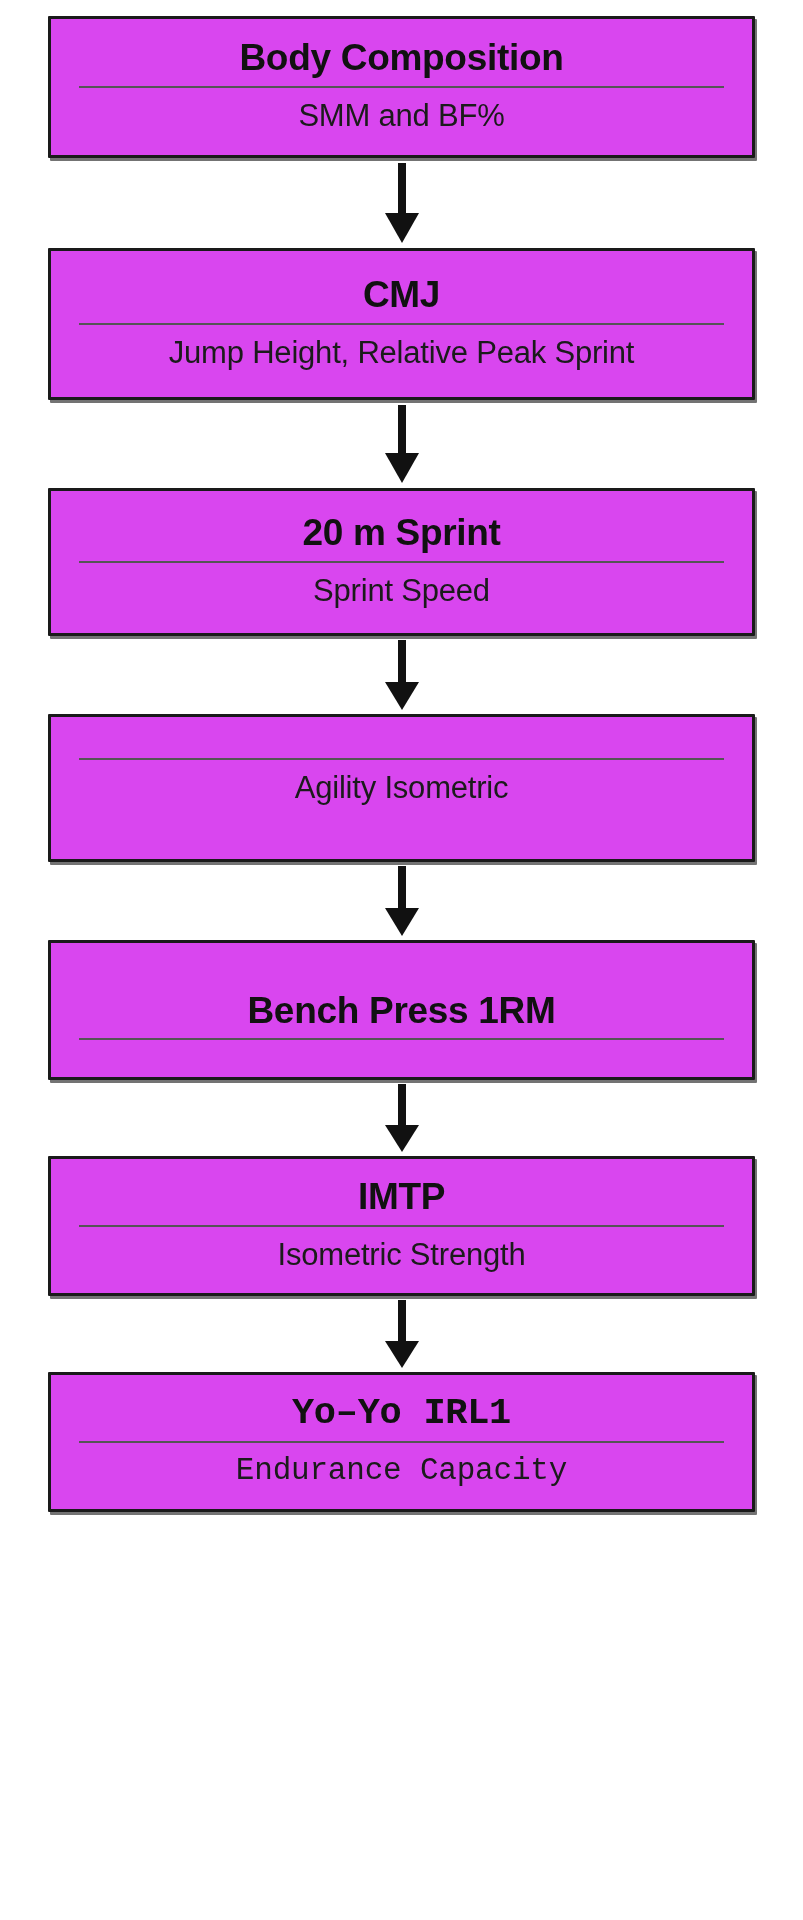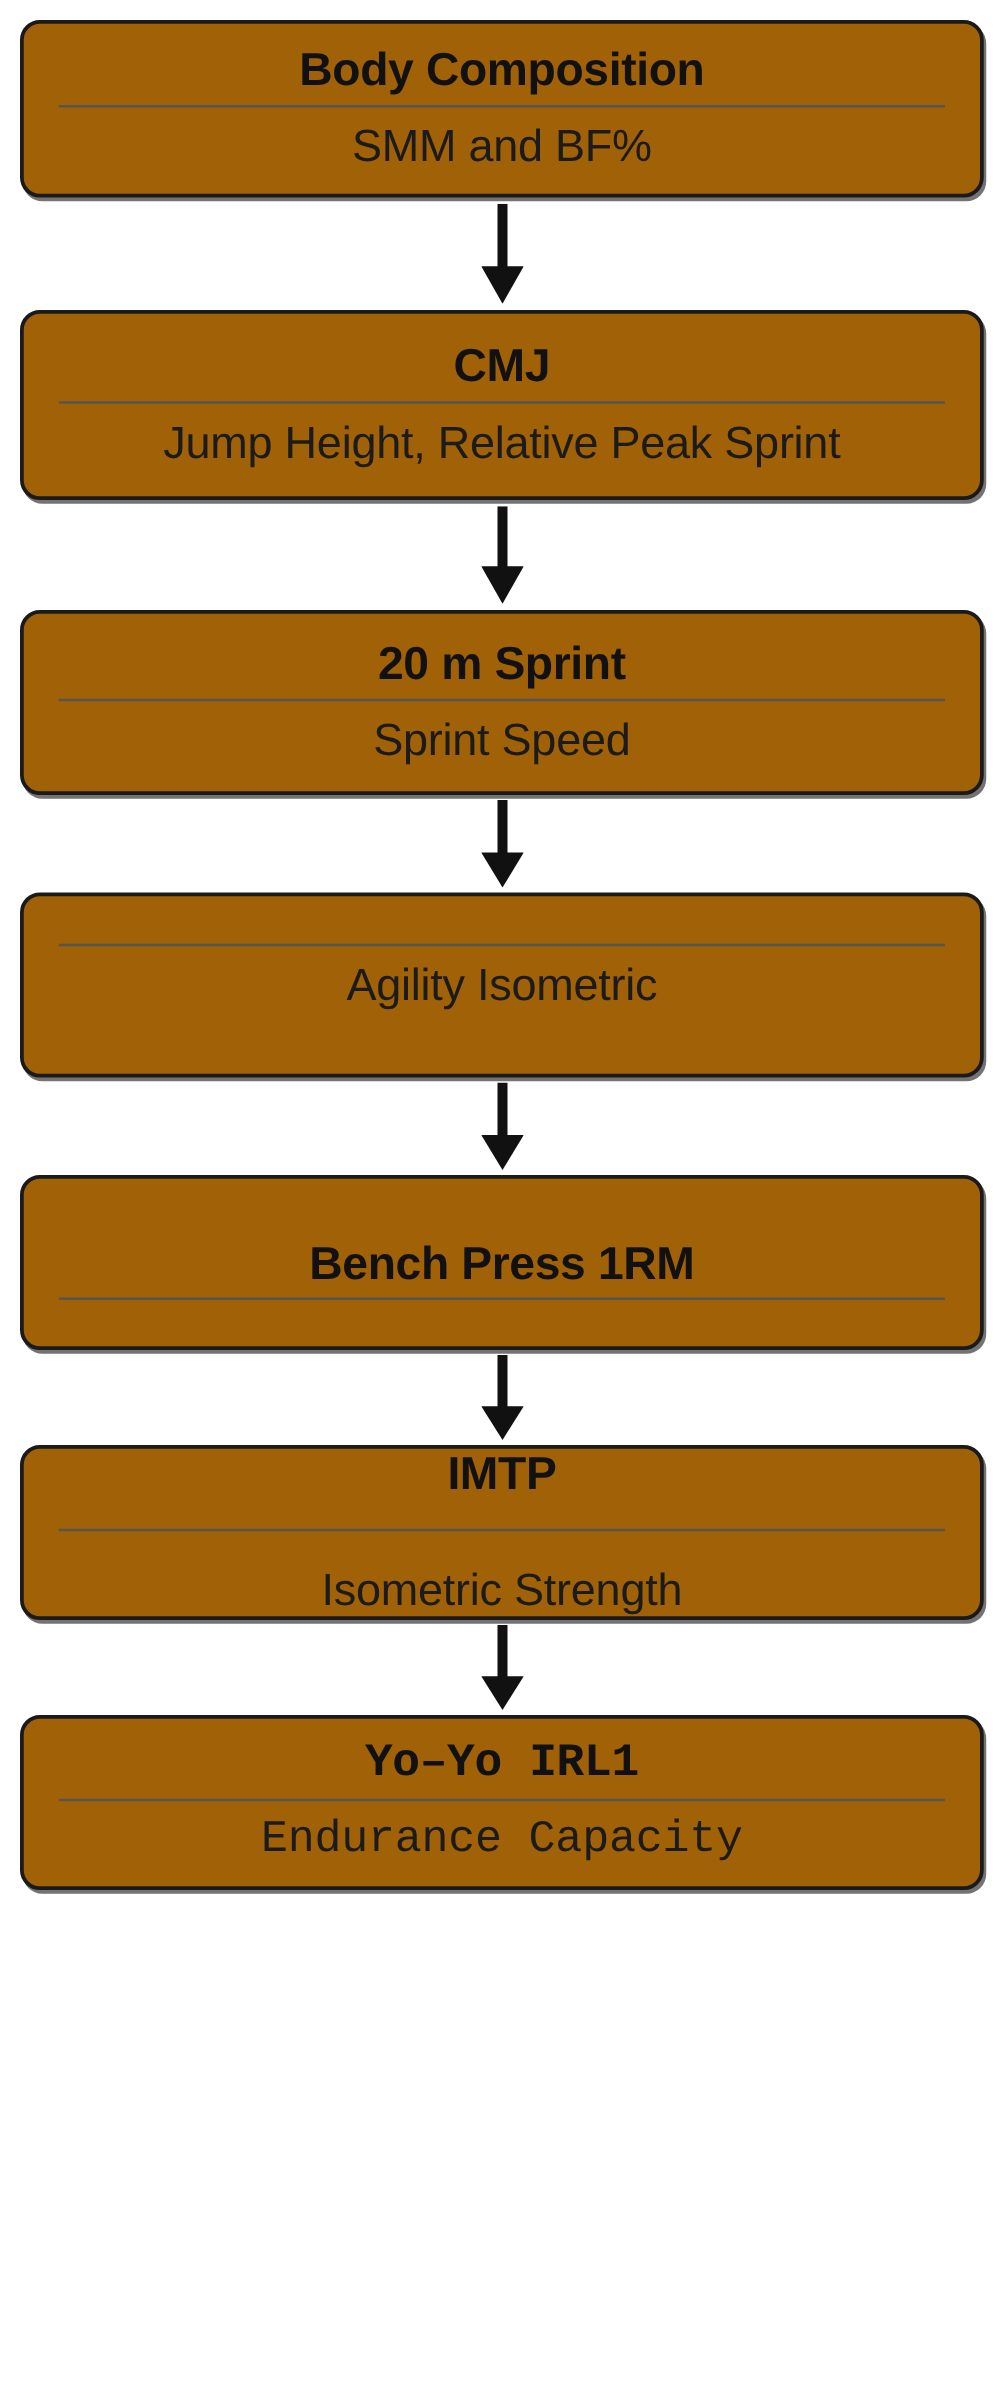--- a/index.html
+++ b/index.html
@@ -21,25 +21,25 @@
     box-sizing: border-box;
     background: #ffffff;
     display: flex;
     flex-direction: column;
     align-items: center;
     padding: 16px 16px 12px 16px;
   }
 
   .node {
     position: relative;
-    width: 771px;
+    width: 707px;
     box-sizing: border-box;
-    background: #a16207;
+    background: #d946ef;
     border: 3px solid #1a1a1a;
-    border-radius: 16px;
+    border-radius: 1px;
     box-shadow: 2px 3px 0 rgba(0,0,0,0.55);
     display: flex;
     flex-direction: column;
     justify-content: center;
     flex: 0 0 auto;
   }
 
   .node-title {
     text-align: center;
     font-weight: bold;
@@ -52,34 +52,34 @@
 
   .node-divider {
     height: 0;
     border-top: 2px solid #555555;
     margin: 0 28px;
   }
 
   .node-subtitle {
     text-align: center;
     font-weight: normal;
-    font-size: 36px;
+    font-size: 31px;
     line-height: 1.05;
     color: #1b1b1b;
     letter-spacing: -0.2px;
     padding: 12px 18px 14px 18px;
   }
 
   
   .node.h1 { height: 142px; }
   .node.h2 { height: 152px; }
   .node.h3 { height: 148px; }
   .node.h4 { height: 148px; }
   .node.h5 { height: 140px; }
-  .node.h6 { height: 140px; gap: 16px; }
+  .node.h6 { height: 140px; }
   .node.h7 { height: 140px; font-family: Liberation Mono, monospace; }
 
   .connector {
     width: 40px;
     flex: 0 0 auto;
     display: flex;
     justify-content: center;
     align-items: center;
   }
   .connector.c1 { height: 90px; }

